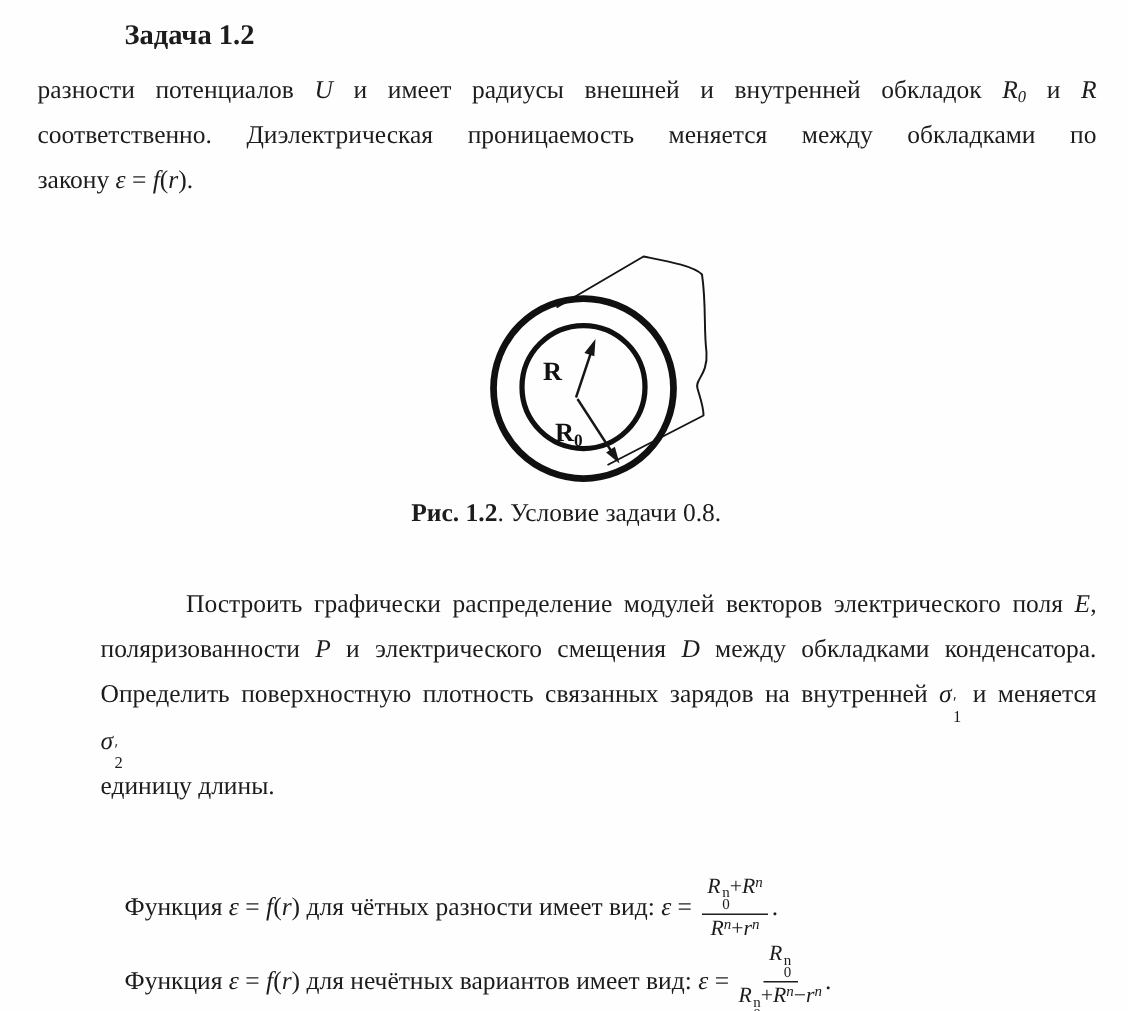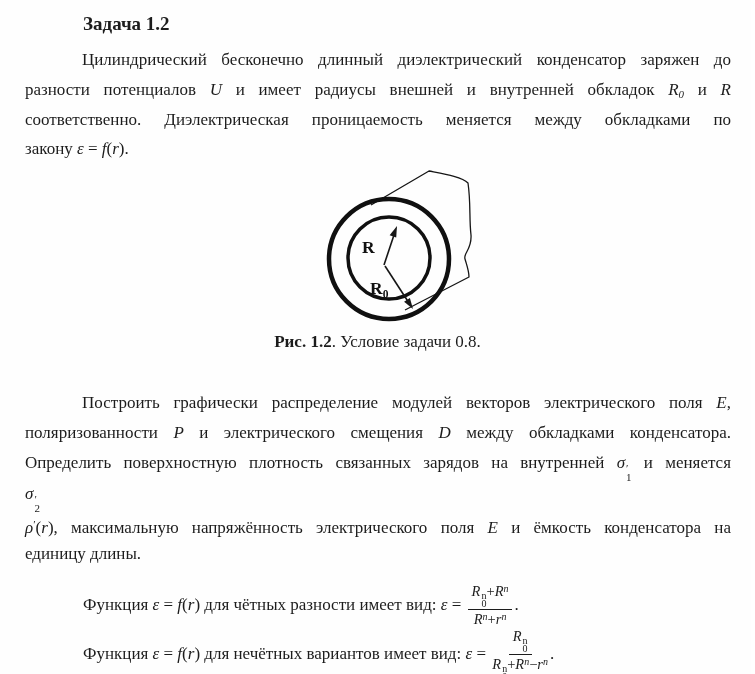--- a/index.html
+++ b/index.html
@@ -12,21 +12,21 @@
   .title{
     position:absolute;left:83px;top:13px;
     font-weight:bold;font-size:19px;line-height:22px;white-space:nowrap;
   }
   .para{position:absolute;left:25px;width:706px;}
   .para .line{
     text-align:justify;text-align-last:justify;
     white-space:normal;
   }
   .p1 .line{height:29.8px;line-height:29.8px;}
-  .p2 .line{height:30.2px;line-height:30.2px;}
+  .p2 .line{height:30.2px;line-height:30.2px;margin-left:42px;}
   .para .line.ind{padding-left:57px;}
   .para .line.last{text-align-last:left;}
   .it{font-style:italic;}
   .sp{font-size:11px;vertical-align:5px;}
   .sb{font-size:11px;vertical-align:-3px;}
   .g{white-space:nowrap;}
   .ss{
     display:inline-flex;flex-direction:column;align-items:flex-start;
     vertical-align:-4px;line-height:1;margin-left:1px;
   }
@@ -58,21 +58,20 @@
   }
 </style>
 </head>
 <body>
 
 <div class="page">
 
   <div class="title">Задача 1.2</div>
 
   <div class="para p1" style="top:45px;">
-      <div class="line ind"><span>Цилиндрический бесконечно длинный диэлектрический конденсатор заряжен до</span></div>
       <div class="line"><span>разности потенциалов </span><span class="it">U</span><span> и имеет радиусы внешней и внутренней обкладок </span><span class="it">R</span><span class="it sb">0</span><span> и </span><span class="it">R</span></div>
       <div class="line"><span>соответственно. Диэлектрическая проницаемость меняется между обкладками по</span></div>
       <div class="line last"><span>закону </span><span class="it">ε</span><span> = </span><span class="it">f</span><span>(</span><span class="it">r</span><span>).</span></div>
     </div>
 
   <div class="figwrap">
     <svg width="190" height="158" viewBox="0 0 190 158">
       <path d="M 59,39 L 117,5 C 132,8 150,11 156,17 C 159,38 157,52 159,69 C 160,84 151,87 153,93 C 155,100 157,105 157,111 L 93,144" fill="none" stroke="#161616" stroke-width="1.3" stroke-linejoin="round"></path>
       <circle cx="77" cy="93" r="60" fill="none" stroke="#101010" stroke-width="4.5"></circle>
       <circle cx="77" cy="92" r="41" fill="none" stroke="#101010" stroke-width="3.5"></circle>
@@ -93,21 +92,20 @@
       <div class="line ind"><span>Построить графически распределение модулей векторов электрического поля </span><span class="it">E</span><span>,</span></div>
       <div class="line"><span>поляризованности </span><span class="it">P</span><span> и электрического смещения </span><span class="it">D</span><span> между обкладками конденсатора.</span></div>
       <div class="line"><span>Определить поверхностную плотность связанных зарядов на внутренней </span><span class="g"><span class="it">σ</span><span class="ss">
             <span>′</span>
             <span>1</span>
           </span></span><span> и меняется</span></div>
       <div class="line"><span class="g"><span class="it">σ</span><span class="ss">
             <span>′</span>
             <span>2</span>
           </span></span></div>
-      <div class="line"><span class="it">ρ</span><span class="sp">′</span><span>(</span><span class="it">r</span><span>), максимальную напряжённость электрического поля </span><span class="it">E</span><span> и ёмкость конденсатора на</span></div>
       <div class="line last"><span>единицу длины.</span></div>
     </div>
 
   <div class="formula f1"><span>Функция </span><span class="it">ε</span><span> = </span><span class="it">f</span><span>(</span><span class="it">r</span><span>) для чётных разности имеет вид: </span><span class="it">ε</span><span> = </span><span class="frac">
         <span class="num"><span class="g"><span class="it">R</span><span class="ss">
               <span>n</span>
               <span>0</span>
             </span></span><span>+</span><span class="it">R</span><span class="it sp">n</span></span>
         <span class="den"><span class="it">R</span><span class="it sp">n</span><span>+</span><span class="it">r</span><span class="it sp">n</span></span>
       </span><span>.</span></div>

